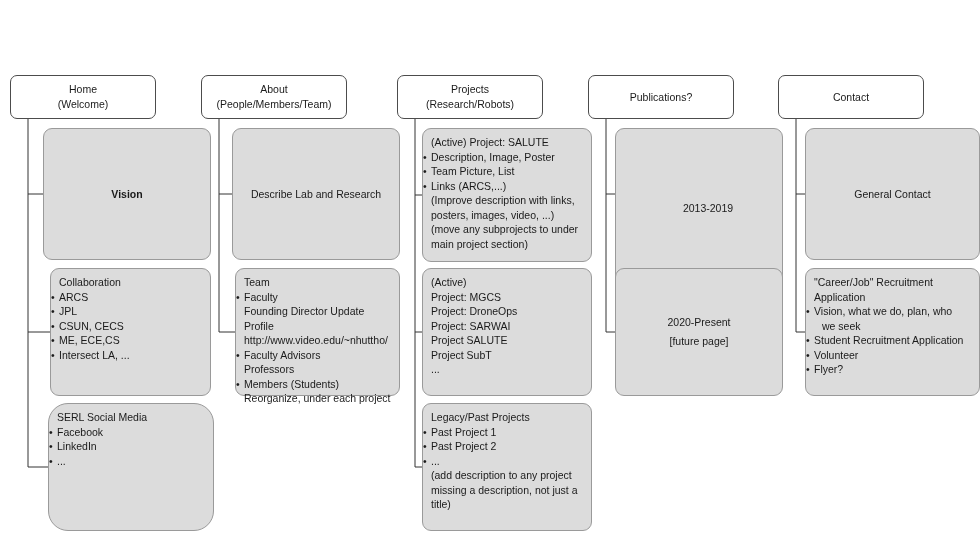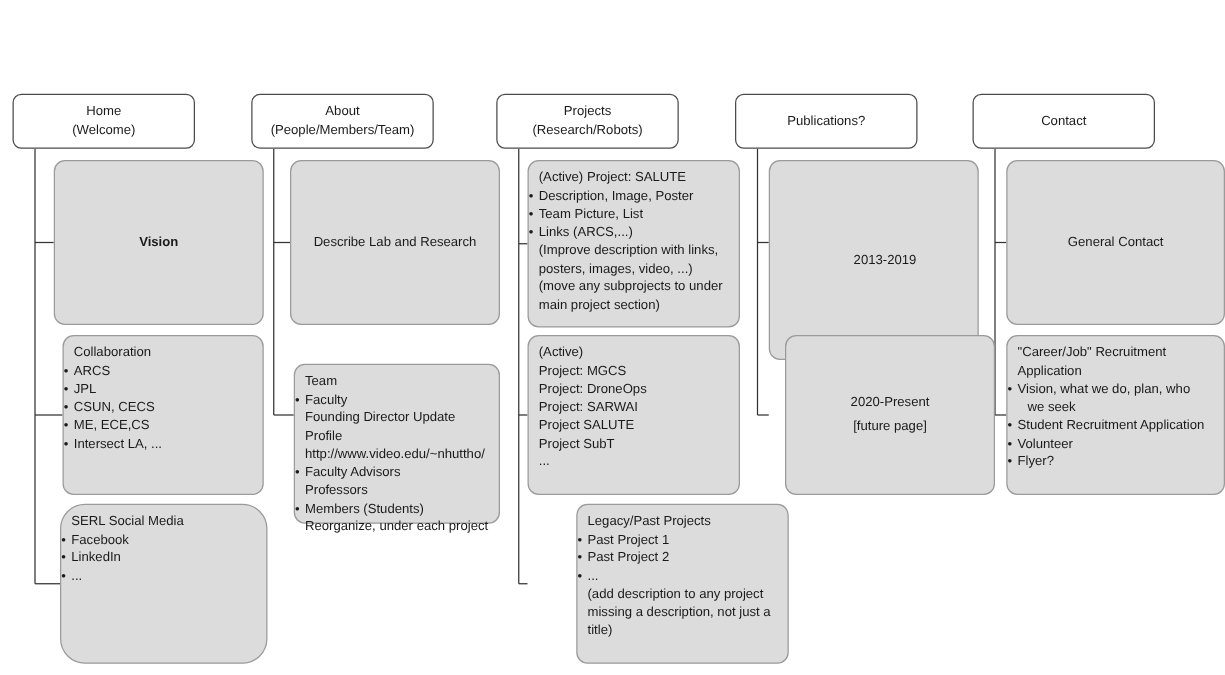--- a/index.html
+++ b/index.html
@@ -164,21 +164,21 @@
         </div>
       </div>
       <div class="column" style="left: 196px; width: 176px;">
         <div class="head-box">
           <span class="line1">About</span>
           <span class="line2">(People/Members/Team)</span>
         </div>
         <div class="child-box centered" style="left: 36px; top: 128px; width: 168px; height: 132px;">
           <div class="center-line">Describe Lab and Research</div>
         </div>
-        <div class="child-box listed" style="left: 39px; top: 268px; width: 165px; height: 128px; margin-top: 23px;">
+        <div class="child-box listed" style="left: 39px; top: 268px; width: 165px; height: 128px;">
           <div class="child-title">Team</div>
           <ul class="bullets">
             <li class="bulleted hang">Faculty</li>
             <li class="plain">Founding Director Update Profile</li>
             <li class="plain">http://www.video.edu/~nhuttho/</li>
             <li class="bulleted hang">Faculty Advisors</li>
             <li class="plain">Professors</li>
             <li class="bulleted hang">Members (Students)</li>
             <li class="plain">Reorganize, under each project</li>
           </ul>
@@ -205,40 +205,40 @@
           <div class="child-title">(Active)</div>
           <ul class="bullets">
             <li class="plain">Project: MGCS</li>
             <li class="plain">Project: DroneOps</li>
             <li class="plain">Project: SARWAI</li>
             <li class="plain">Project SALUTE</li>
             <li class="plain">Project SubT</li>
             <li class="plain">...</li>
           </ul>
         </div>
-        <div class="child-box listed" style="left: 30px; top: 403px; width: 170px; height: 128px; margin-left: 39px;">
+        <div class="child-box listed" style="left: 30px; top: 403px; width: 170px; height: 128px;">
           <div class="child-title">Legacy/Past Projects</div>
           <ul class="bullets">
             <li class="bulleted hang">Past Project 1</li>
             <li class="bulleted hang">Past Project 2</li>
             <li class="bulleted hang">...</li>
             <li class="plain">(add description to any project
  missing a description, not just a
  title)</li>
           </ul>
         </div>
       </div>
       <div class="column" style="left: 583px; width: 160px;">
         <div class="head-box">
           <span class="line1">Publications?</span>
         </div>
         <div class="child-box centered" style="left: 32px; top: 128px; width: 168px; height: 160px; padding-left: 18px;">
           <div class="center-line">2013-2019</div>
         </div>
-        <div class="child-box centered" style="left: 32px; top: 268px; width: 168px; height: 128px; margin-left: 13px;">
+        <div class="child-box centered" style="left: 32px; top: 268px; width: 168px; height: 128px;">
           <div class="center-line">2020-Present</div>
           <div class="center-line">[future page]</div>
         </div>
       </div>
       <div class="column" style="left: 773px; width: 185px; text-decoration: underline;">
         <div class="head-box">
           <span class="line1">Contact</span>
         </div>
         <div class="child-box centered" style="left: 32px; top: 128px; width: 175px; height: 132px;">
           <div class="center-line">General Contact</div>

